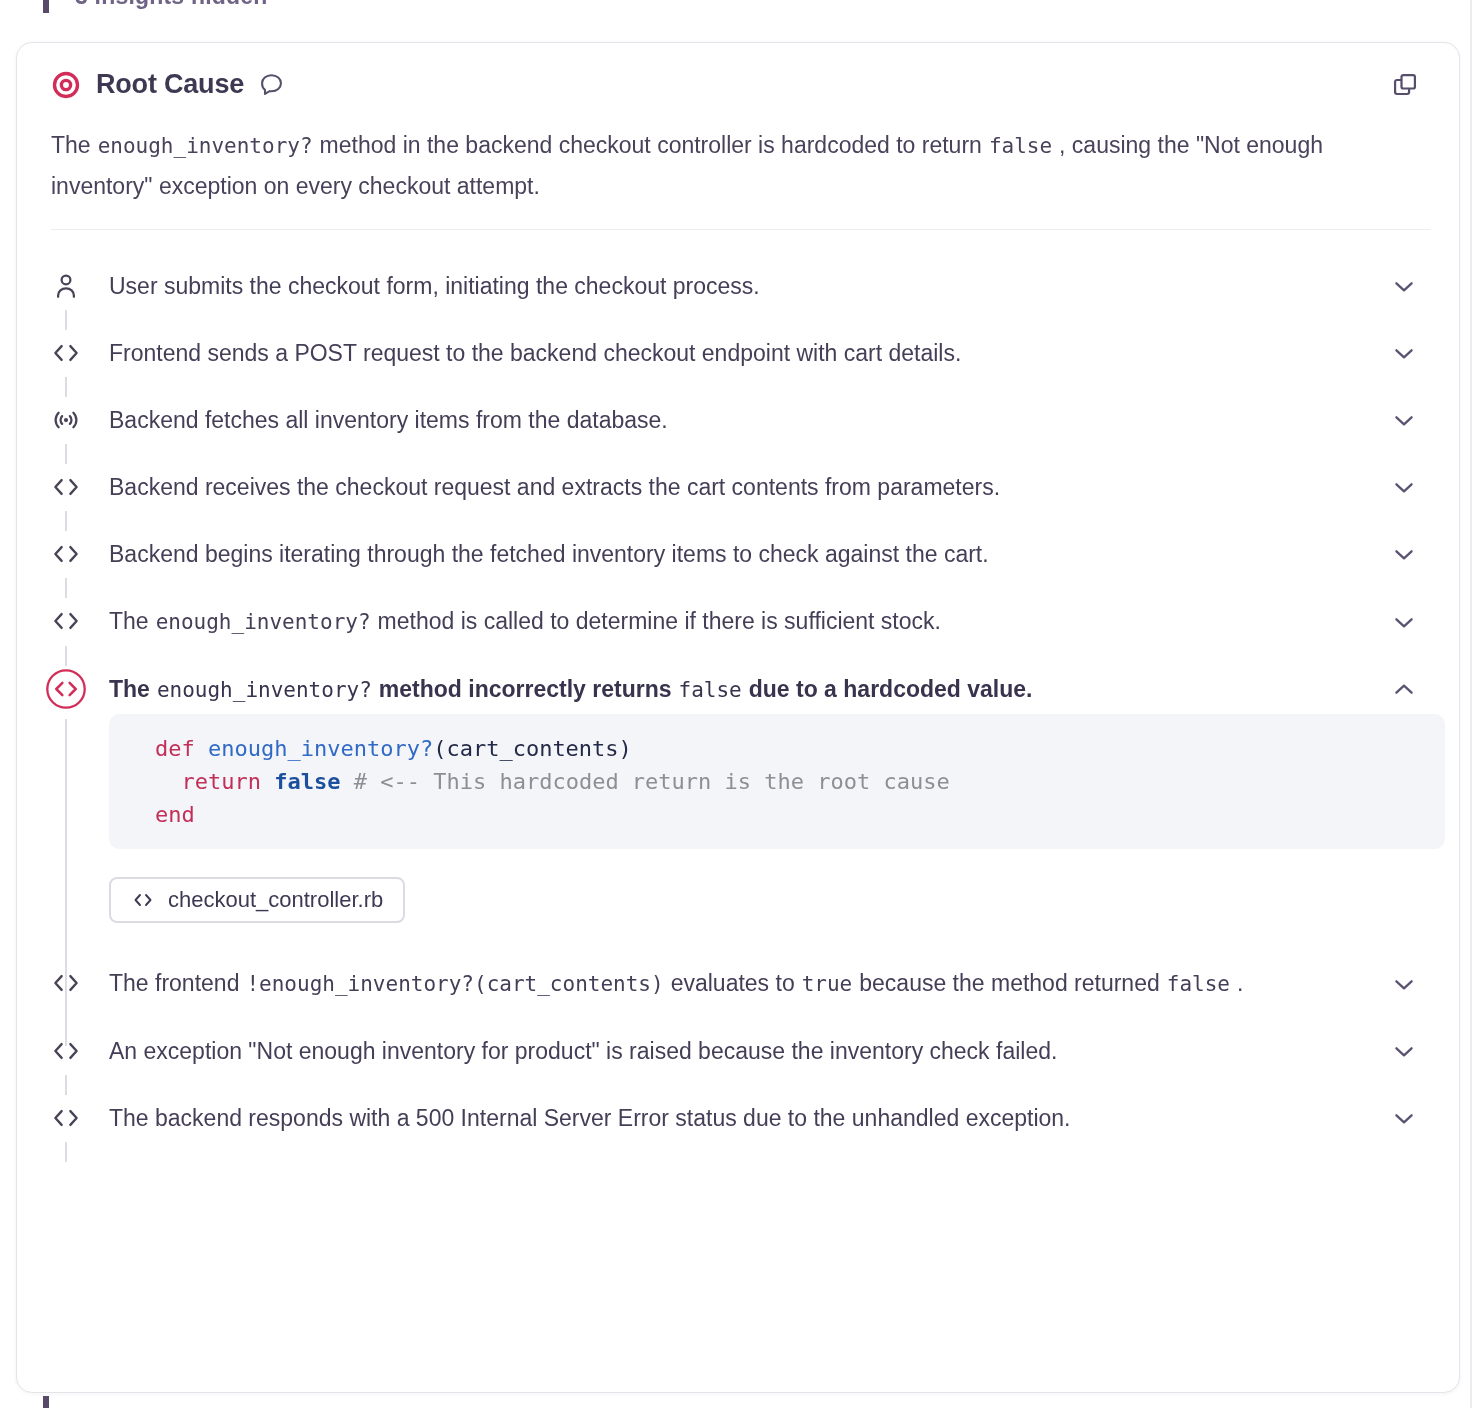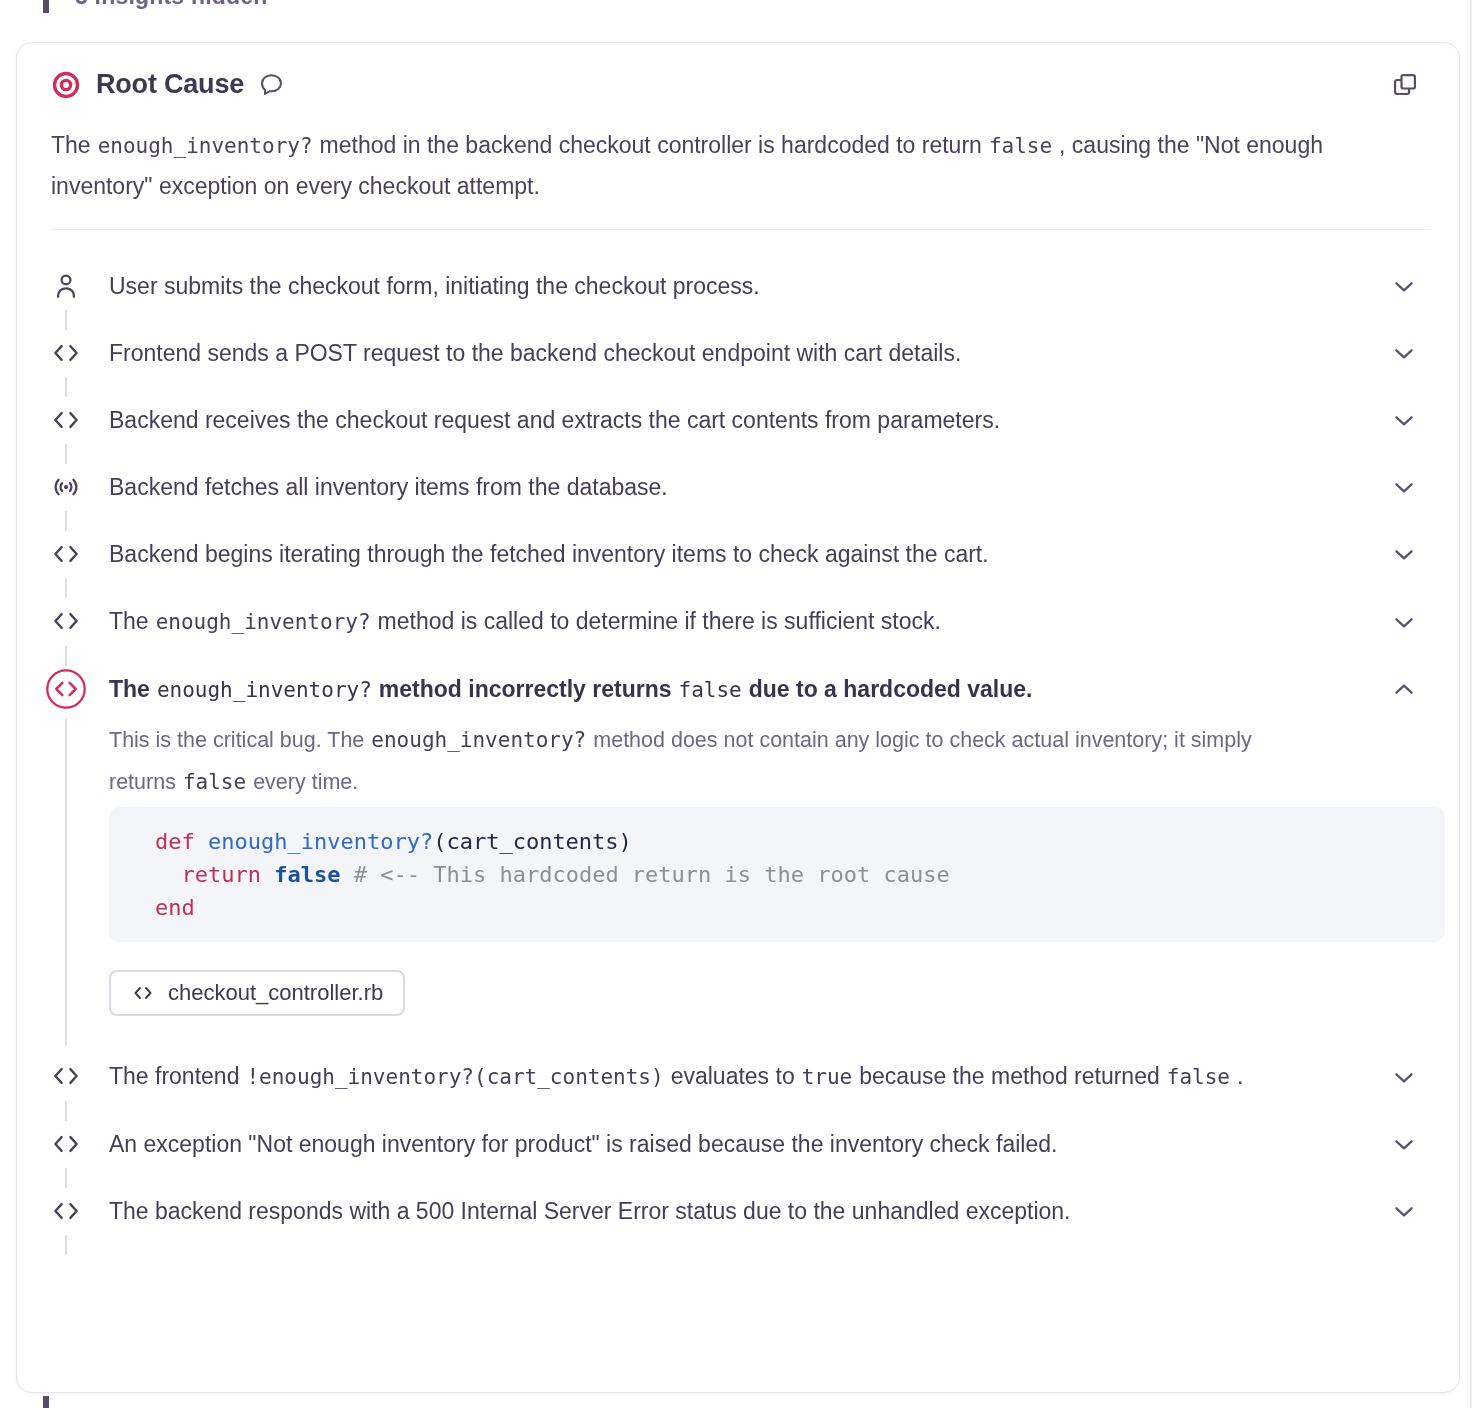--- a/index.html
+++ b/index.html
@@ -135,35 +135,20 @@
       <div class="step-text"><span class="seg-t">Frontend sends a POST request to the backend checkout endpoint with cart details.</span></div>
       <button class="chevron-btn">
         <svg viewBox="0 0 24 24" width="26" height="26" fill="none" stroke="#5b5272" stroke-width="2.1" stroke-linecap="round" stroke-linejoin="round">
             <path d="M5 9.5 12 16l7-6.5"></path>
           </svg>
       </button>
     </div>
 
     <div class="step">
       <span class="step-icon">
-        <svg viewBox="0 0 24 24" width="30" height="30" fill="none" stroke="#4a4358" stroke-width="1.9" stroke-linecap="round" stroke-linejoin="round">
-          <path d="M8.5 6.5 3.5 12l5 5.5"></path>
-            <path d="M15.5 6.5 20.5 12l-5 5.5"></path>
-        </svg>
-      </span>
-      <div class="step-text"><span class="seg-t">Backend receives the checkout request and extracts the cart contents from parameters.</span></div>
-      <button class="chevron-btn">
-        <svg viewBox="0 0 24 24" width="26" height="26" fill="none" stroke="#5b5272" stroke-width="2.1" stroke-linecap="round" stroke-linejoin="round">
-            <path d="M5 9.5 12 16l7-6.5"></path>
-          </svg>
-      </button>
-    </div>
-
-    <div class="step">
-      <span class="step-icon">
         <svg viewBox="0 0 24 24" width="30" height="30" fill="none" stroke="#4a4358" stroke-width="1.8" stroke-linecap="round">
           <circle cx="12" cy="12" r="1.7" fill="#4a4358" stroke="none"></circle>
           <path d="M8.9 8.9a4.4 4.4 0 0 0 0 6.2"></path>
           <path d="M15.1 8.9a4.4 4.4 0 0 1 0 6.2"></path>
           <path d="M6.1 6.2a8.2 8.2 0 0 0 0 11.6"></path>
           <path d="M17.9 6.2a8.2 8.2 0 0 1 0 11.6"></path>
         </svg>
       </span>
       <div class="step-text"><span class="seg-t">Backend fetches all inventory items from the database.</span></div>
       <button class="chevron-btn">
@@ -173,20 +158,35 @@
       </button>
     </div>
 
     <div class="step">
       <span class="step-icon">
         <svg viewBox="0 0 24 24" width="30" height="30" fill="none" stroke="#4a4358" stroke-width="1.9" stroke-linecap="round" stroke-linejoin="round">
           <path d="M8.5 6.5 3.5 12l5 5.5"></path>
             <path d="M15.5 6.5 20.5 12l-5 5.5"></path>
         </svg>
       </span>
+      <div class="step-text"><span class="seg-t">Backend receives the checkout request and extracts the cart contents from parameters.</span></div>
+      <button class="chevron-btn">
+        <svg viewBox="0 0 24 24" width="26" height="26" fill="none" stroke="#5b5272" stroke-width="2.1" stroke-linecap="round" stroke-linejoin="round">
+            <path d="M5 9.5 12 16l7-6.5"></path>
+          </svg>
+      </button>
+    </div>
+
+    <div class="step">
+      <span class="step-icon">
+        <svg viewBox="0 0 24 24" width="30" height="30" fill="none" stroke="#4a4358" stroke-width="1.9" stroke-linecap="round" stroke-linejoin="round">
+          <path d="M8.5 6.5 3.5 12l5 5.5"></path>
+            <path d="M15.5 6.5 20.5 12l-5 5.5"></path>
+        </svg>
+      </span>
       <div class="step-text"><span class="seg-t">Backend begins iterating through the fetched inventory items to check against the cart.</span></div>
       <button class="chevron-btn">
         <svg viewBox="0 0 24 24" width="26" height="26" fill="none" stroke="#5b5272" stroke-width="2.1" stroke-linecap="round" stroke-linejoin="round">
             <path d="M5 9.5 12 16l7-6.5"></path>
           </svg>
       </button>
     </div>
 
     <div class="step">
       <span class="step-icon">
@@ -206,21 +206,20 @@
     <div class="step expanded" style="margin-bottom:40px;">
       <span class="step-icon critical">
         <svg viewBox="0 0 44 44" width="42" height="42" fill="none" stroke="#d22d59" stroke-linecap="round" stroke-linejoin="round">
           <circle cx="22" cy="22" r="19.6" stroke-width="2.4"></circle>
           <path d="M18.2 15.6 11.8 22l6.4 6.4" stroke-width="2.6"></path>
           <path d="M25.8 15.6 32.2 22l-6.4 6.4" stroke-width="2.6"></path>
         </svg>
       </span>
       <div class="step-body">
         <div class="step-title"><span class="seg-t">The</span><span class="seg-c">enough_inventory?</span><span class="seg-t">method incorrectly returns</span><span class="seg-c">false</span><span class="seg-t">due to a hardcoded value.</span></div>
-        <div class="step-desc"><span class="seg-t">This is the critical bug. The</span><span class="seg-c">enough_inventory?</span><span class="seg-t">method does not contain any logic to check actual inventory; it simply returns</span><span class="seg-c">false</span><span class="seg-t">every time.</span></div>
         <div class="code-block">
           <div class="code-line"><span class="seg-kw">def</span><span class="seg-pl"> </span><span class="seg-fn">enough_inventory?</span><span class="seg-pl">(cart_contents)</span></div>
           <div class="code-line"><span class="seg-pl">  </span><span class="seg-kw">return</span><span class="seg-pl"> </span><span class="seg-lit">false</span><span class="seg-pl"> </span><span class="seg-com"># &lt;-- This hardcoded return is the root cause</span></div>
           <div class="code-line"><span class="seg-kw">end</span></div>
         </div>
         <div class="file-chip">
           <svg viewBox="0 0 24 24" fill="none" stroke="#3e3852" stroke-width="1.9" stroke-linecap="round" stroke-linejoin="round">
             <path d="M9 7 4.5 12 9 17"></path>
               <path d="M15 7l4.5 5L15 17"></path>
           </svg>

